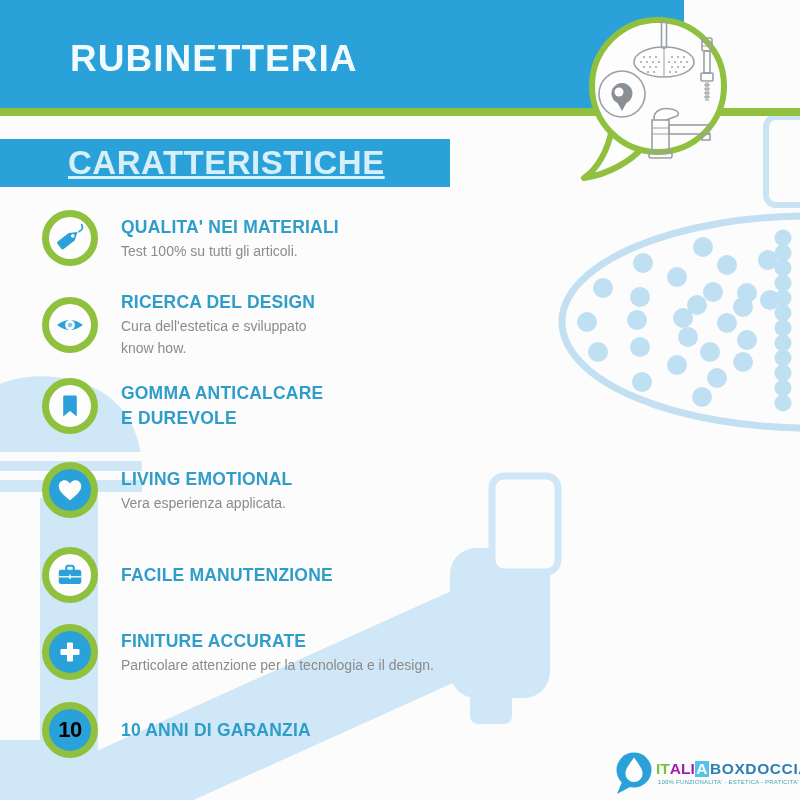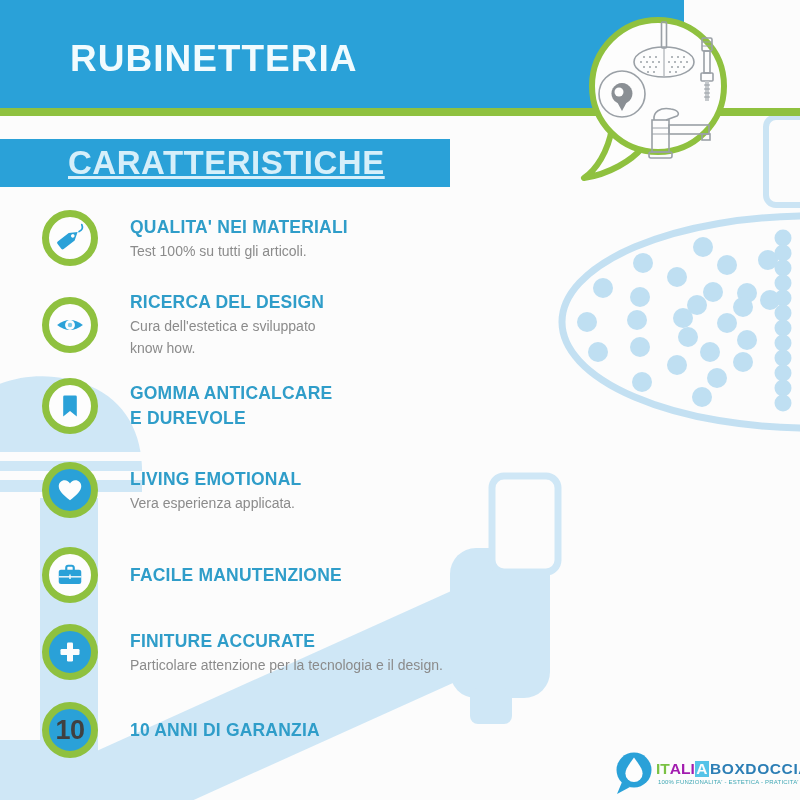--- a/index.html
+++ b/index.html
@@ -23,27 +23,27 @@
   .section-banner{
     position:absolute;left:0;top:139px;width:450px;height:48px;background:#2AA1D8;
     display:flex;align-items:center;z-index:2;
   }
   .section-banner .t{
     margin-left:68px;color:#D6EFFA;font-size:33px;font-weight:bold;letter-spacing:0.5px;text-decoration:underline;
   }
   
   .bubble{position:absolute;left:578px;top:8px;z-index:3;}
   
-  .feature{position:absolute;left:42px;display:flex;align-items:center;gap:32px;z-index:2;justify-content:space-between;}
+  .feature{position:absolute;left:42px;display:flex;align-items:center;gap:23px;z-index:2;justify-content:space-between;}
   .ficon{
     width:42px;height:42px;border:7px solid #8FC13F;border-radius:50%;
     background:#FDFDFD;display:flex;align-items:center;justify-content:center;flex:0 0 auto;
   }
   .ficon.filled{background:#2AA1D8;}
-  .ficon .num{color:#404040;font-size:27px;font-weight:bold;letter-spacing:-0.5px;}
+  .ficon .num{color:#000000;font-size:22px;font-weight:bold;letter-spacing:-0.5px;}
   .ftext{display:flex;flex-direction:column;}
   .ftitle{
     color:#2F9DC9;font-size:17.5px;font-weight:bold;line-height:25px;
     letter-spacing:0.2px;white-space:pre-line;
   }
   .fsub{color:#8B8B8B;font-size:14px;line-height:22px;white-space:pre-line;}
   
   .logo{position:absolute;left:614px;top:750px;display:flex;align-items:center;gap:2px;z-index:2;}
   .logo-text{display:flex;flex-direction:column;line-height:1;}
   .logo-row{font-size:15.5px;font-weight:bold;display:flex;align-items:baseline;}

